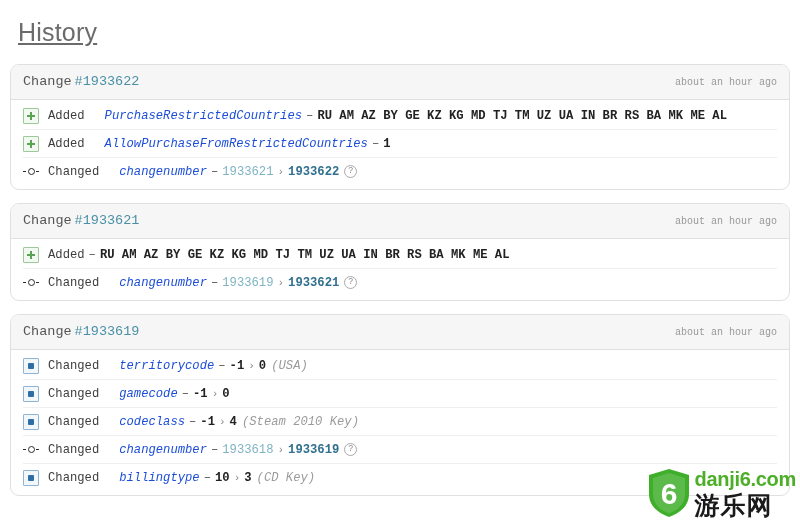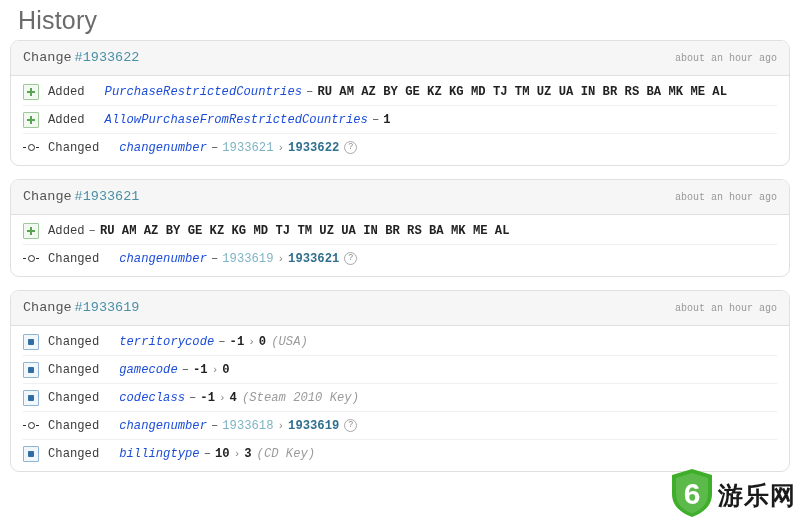--- a/index.html
+++ b/index.html
@@ -14,23 +14,24 @@
     color: #333333;
     overflow: hidden;
     position: relative;
   }
 
   .page-title {
     font-size: 25px;
     font-weight: 300;
     color: #6b6b6b;
     letter-spacing: 0.2px;
-    padding: 4px 0 0 18px;
-    margin: 0;
+    padding: 4px 0 0 6px;
+    margin: 12px;
     line-height: 32px;
+    text-decoration: underline;
   }
 
   .history-list {
     padding: 4px 10px 0 10px;
   }
 
   .change-card {
     border: 1px solid #e0e0e0;
     border-radius: 9px;
     background: #ffffff;
@@ -373,15 +374,16 @@
 
 <div class="watermark">
   <div class="wm-shield">
     <svg viewBox="0 0 44 50" width="44" height="50" aria-hidden="true">
       <path d="M22 1 L42 7 L42 26 C42 38 33 45 22 49 C11 45 2 38 2 26 L2 7 Z" fill="#3fae2a"></path>
       <path d="M22 5 L38 10 L38 26 C38 36 31 42 22 45.5 C13 42 6 36 6 26 L6 10 Z" fill="#ffffff" opacity="0.15"></path>
       <text x="22" y="36" font-family="'Liberation Sans', sans-serif" font-size="30" font-weight="bold" fill="#ffffff" text-anchor="middle">6</text>
     </svg>
   </div>
   <div class="wm-text">
+    <span class="wm-domain">danji6.com</span>
     <span class="wm-cn">游乐网</span>
   </div>
 </div>
 
 </body></html>

